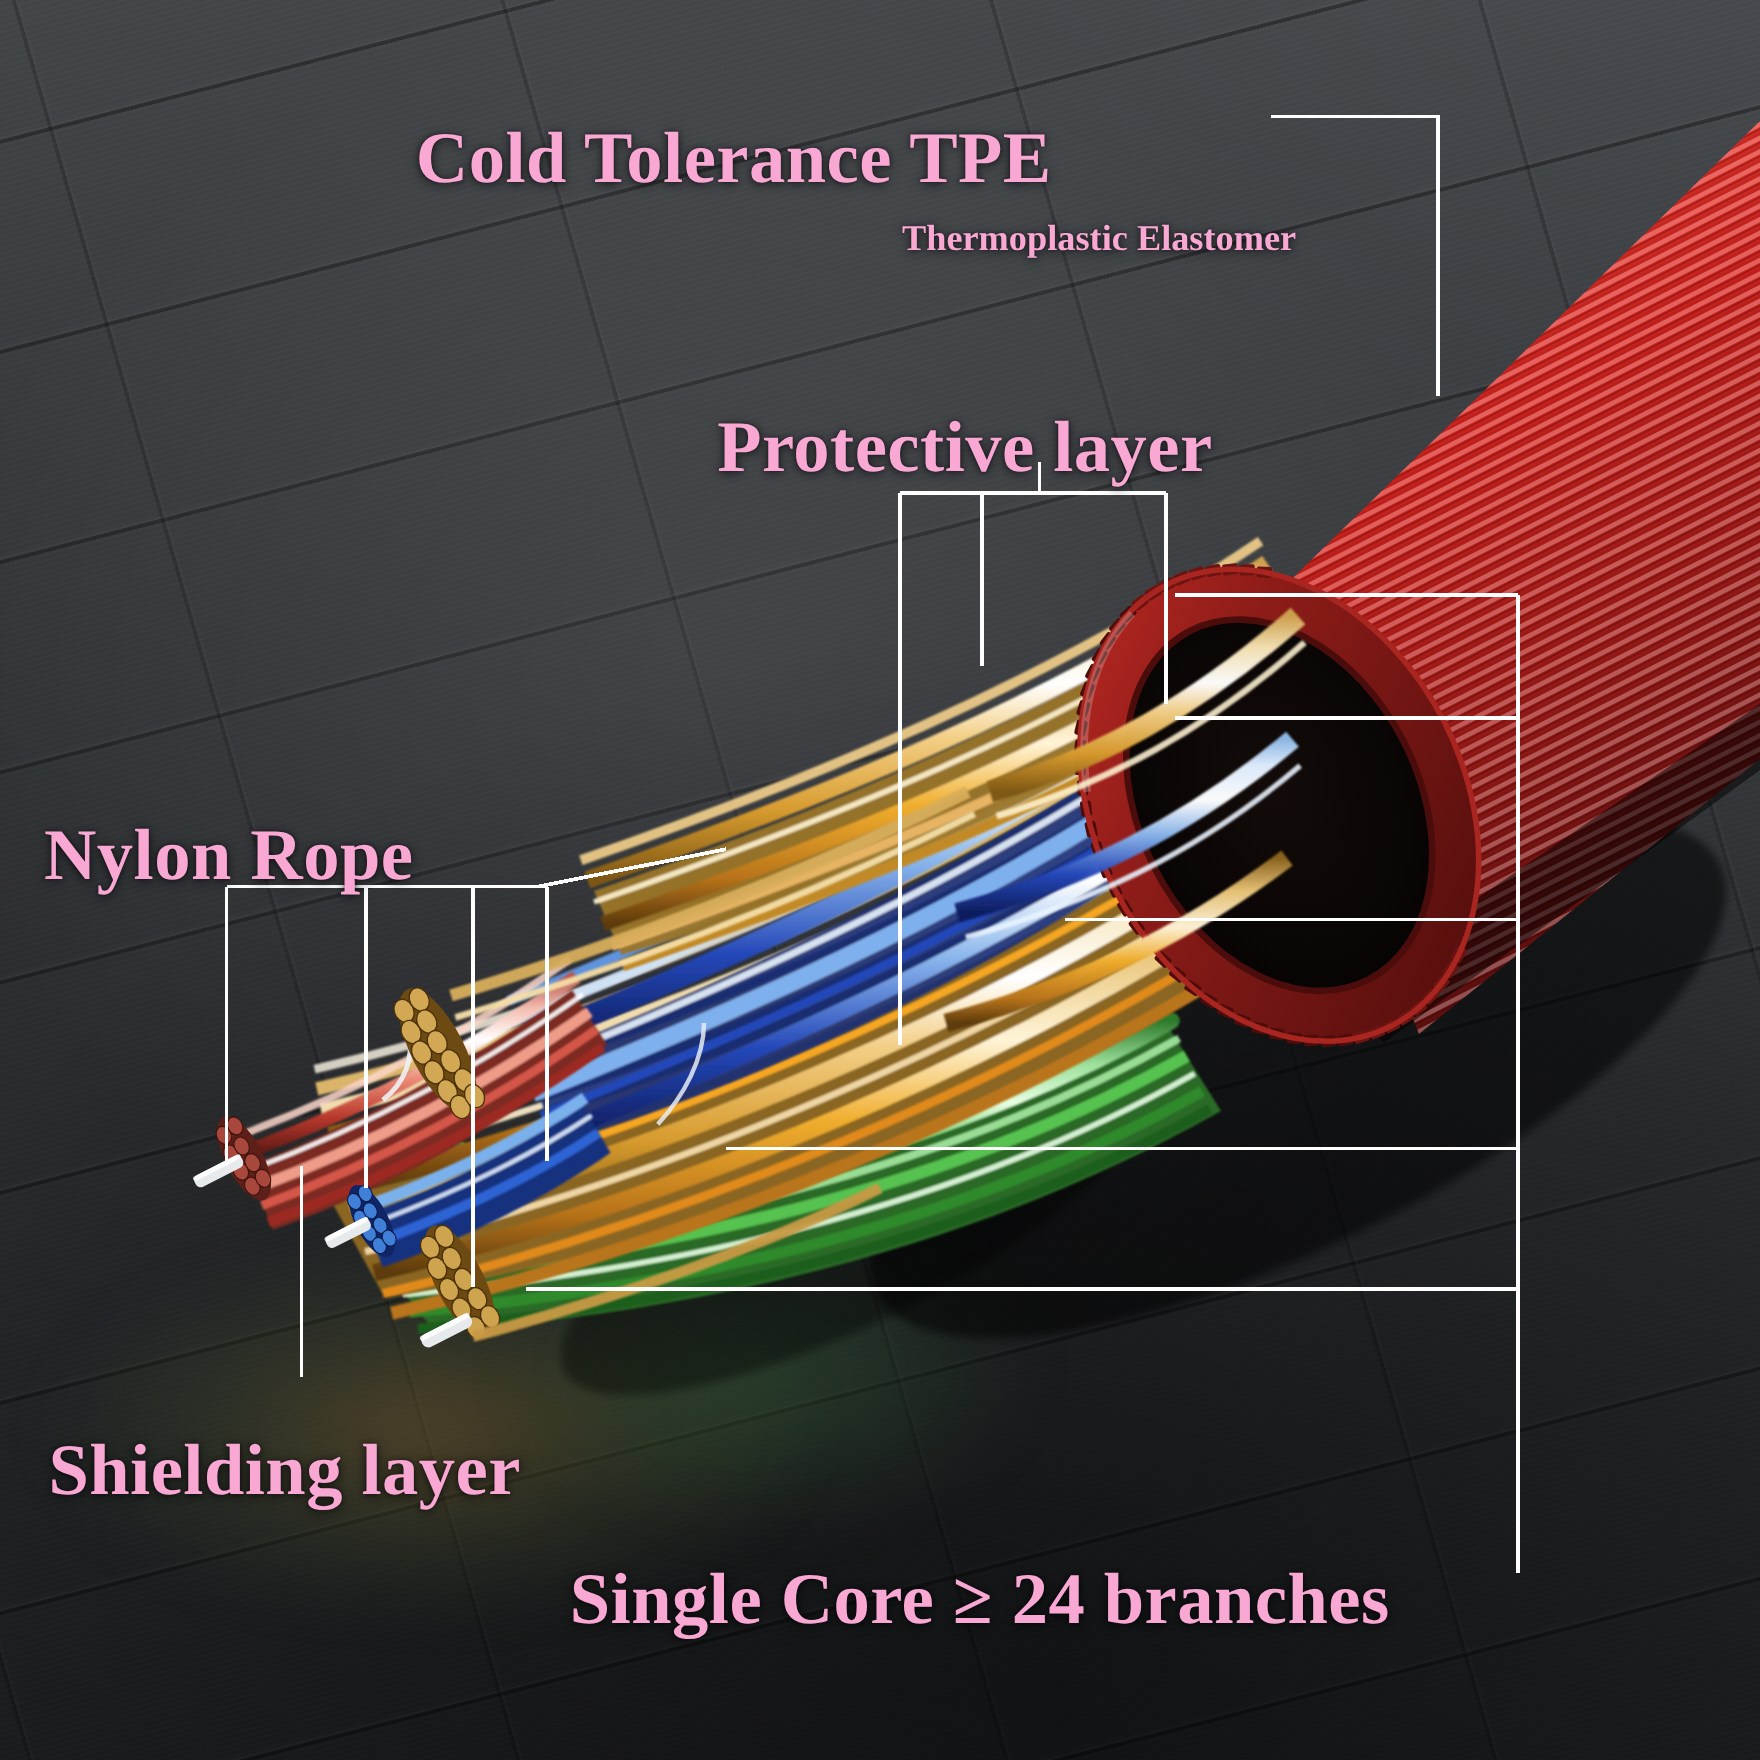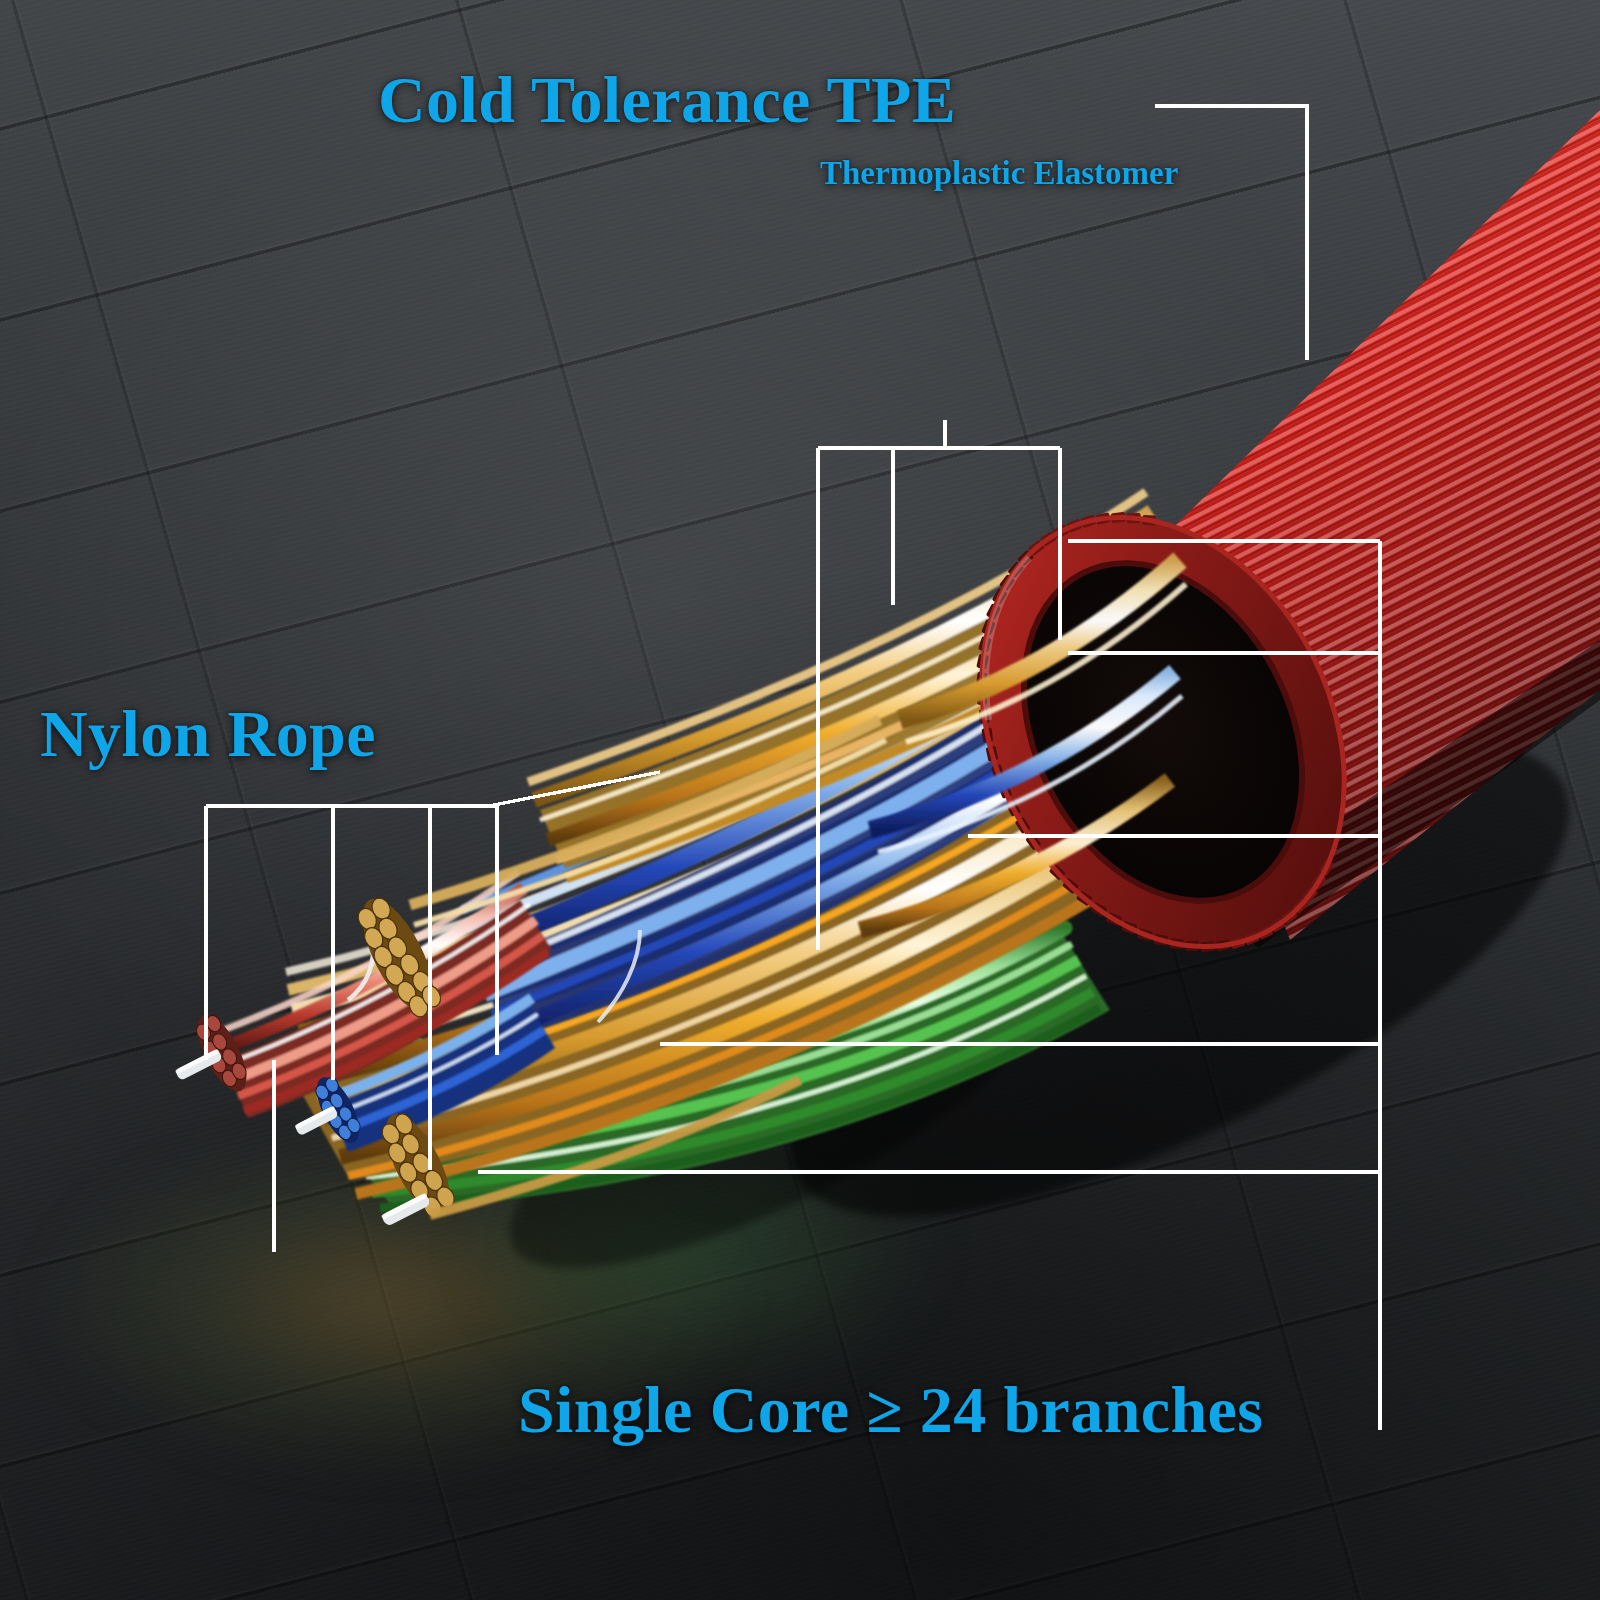--- a/index.html
+++ b/index.html
@@ -45,22 +45,22 @@
     background:radial-gradient(ellipse 50% 50% at 40% 40%, rgba(90,190,90,.20) 0%, rgba(0,0,0,0) 70%);
     filter:blur(30px);}
 
   
   #cable{position:absolute;inset:0;}
 
   
   #lines{position:absolute;inset:0;pointer-events:none;}
 
   
-  .lbl{position:absolute;color:#0ea5e9;white-space:nowrap;
-       text-shadow:0 2px 10px rgba(0,0,0,.65), 0 0 3px rgba(0,0,0,.5);}
+  .lbl{position:absolute;color:#f9a8d4;white-space:nowrap;
+       text-shadow:0 2px 10px rgba(0,0,0,.65), 0 0 3px rgba(0,0,0,.5);margin-top:44px;}
   .lbl.big{font-size:66px;font-weight:700;letter-spacing:.4px;}
   .lbl.sub{font-size:33px;font-weight:700;text-align:right;}
   .lbl.small{font-size:30px;font-weight:700;}
 
   #t-tpe   { left:378px;  top:62px;  }
   #t-tpe-s { left:820px;  top:155px; }
   #t-prot  { left:652px;  top:325px; }
   #t-nylon { left:40px;   top:696px; }
   #t-shield{ left:44px;   top:1255px;}
   #t-core  { left:518px;  top:1372px;}
@@ -448,19 +448,21 @@
       <path d="M 1068 653 L 1380 653"></path>
       <path d="M 968  836 L 1380 836"></path>
       <path d="M 660 1044 L 1380 1044"></path>
       <path d="M 478 1172 L 1380 1172"></path>
     </g>
   </svg>
 
   <div class="lbl big" id="t-tpe">Cold Tolerance TPE</div>
   <div class="lbl sub" id="t-tpe-s">Thermoplastic Elastomer</div>
 
+  <div class="lbl big" id="t-prot">Protective layer</div>
 
   <div class="lbl big" id="t-nylon">Nylon Rope</div>
 
+  <div class="lbl big" id="t-shield">Shielding layer</div>
 
   <div class="lbl big" id="t-core">Single Core ≥ 24 branches</div>
 
 </div>
 
 </body></html>

